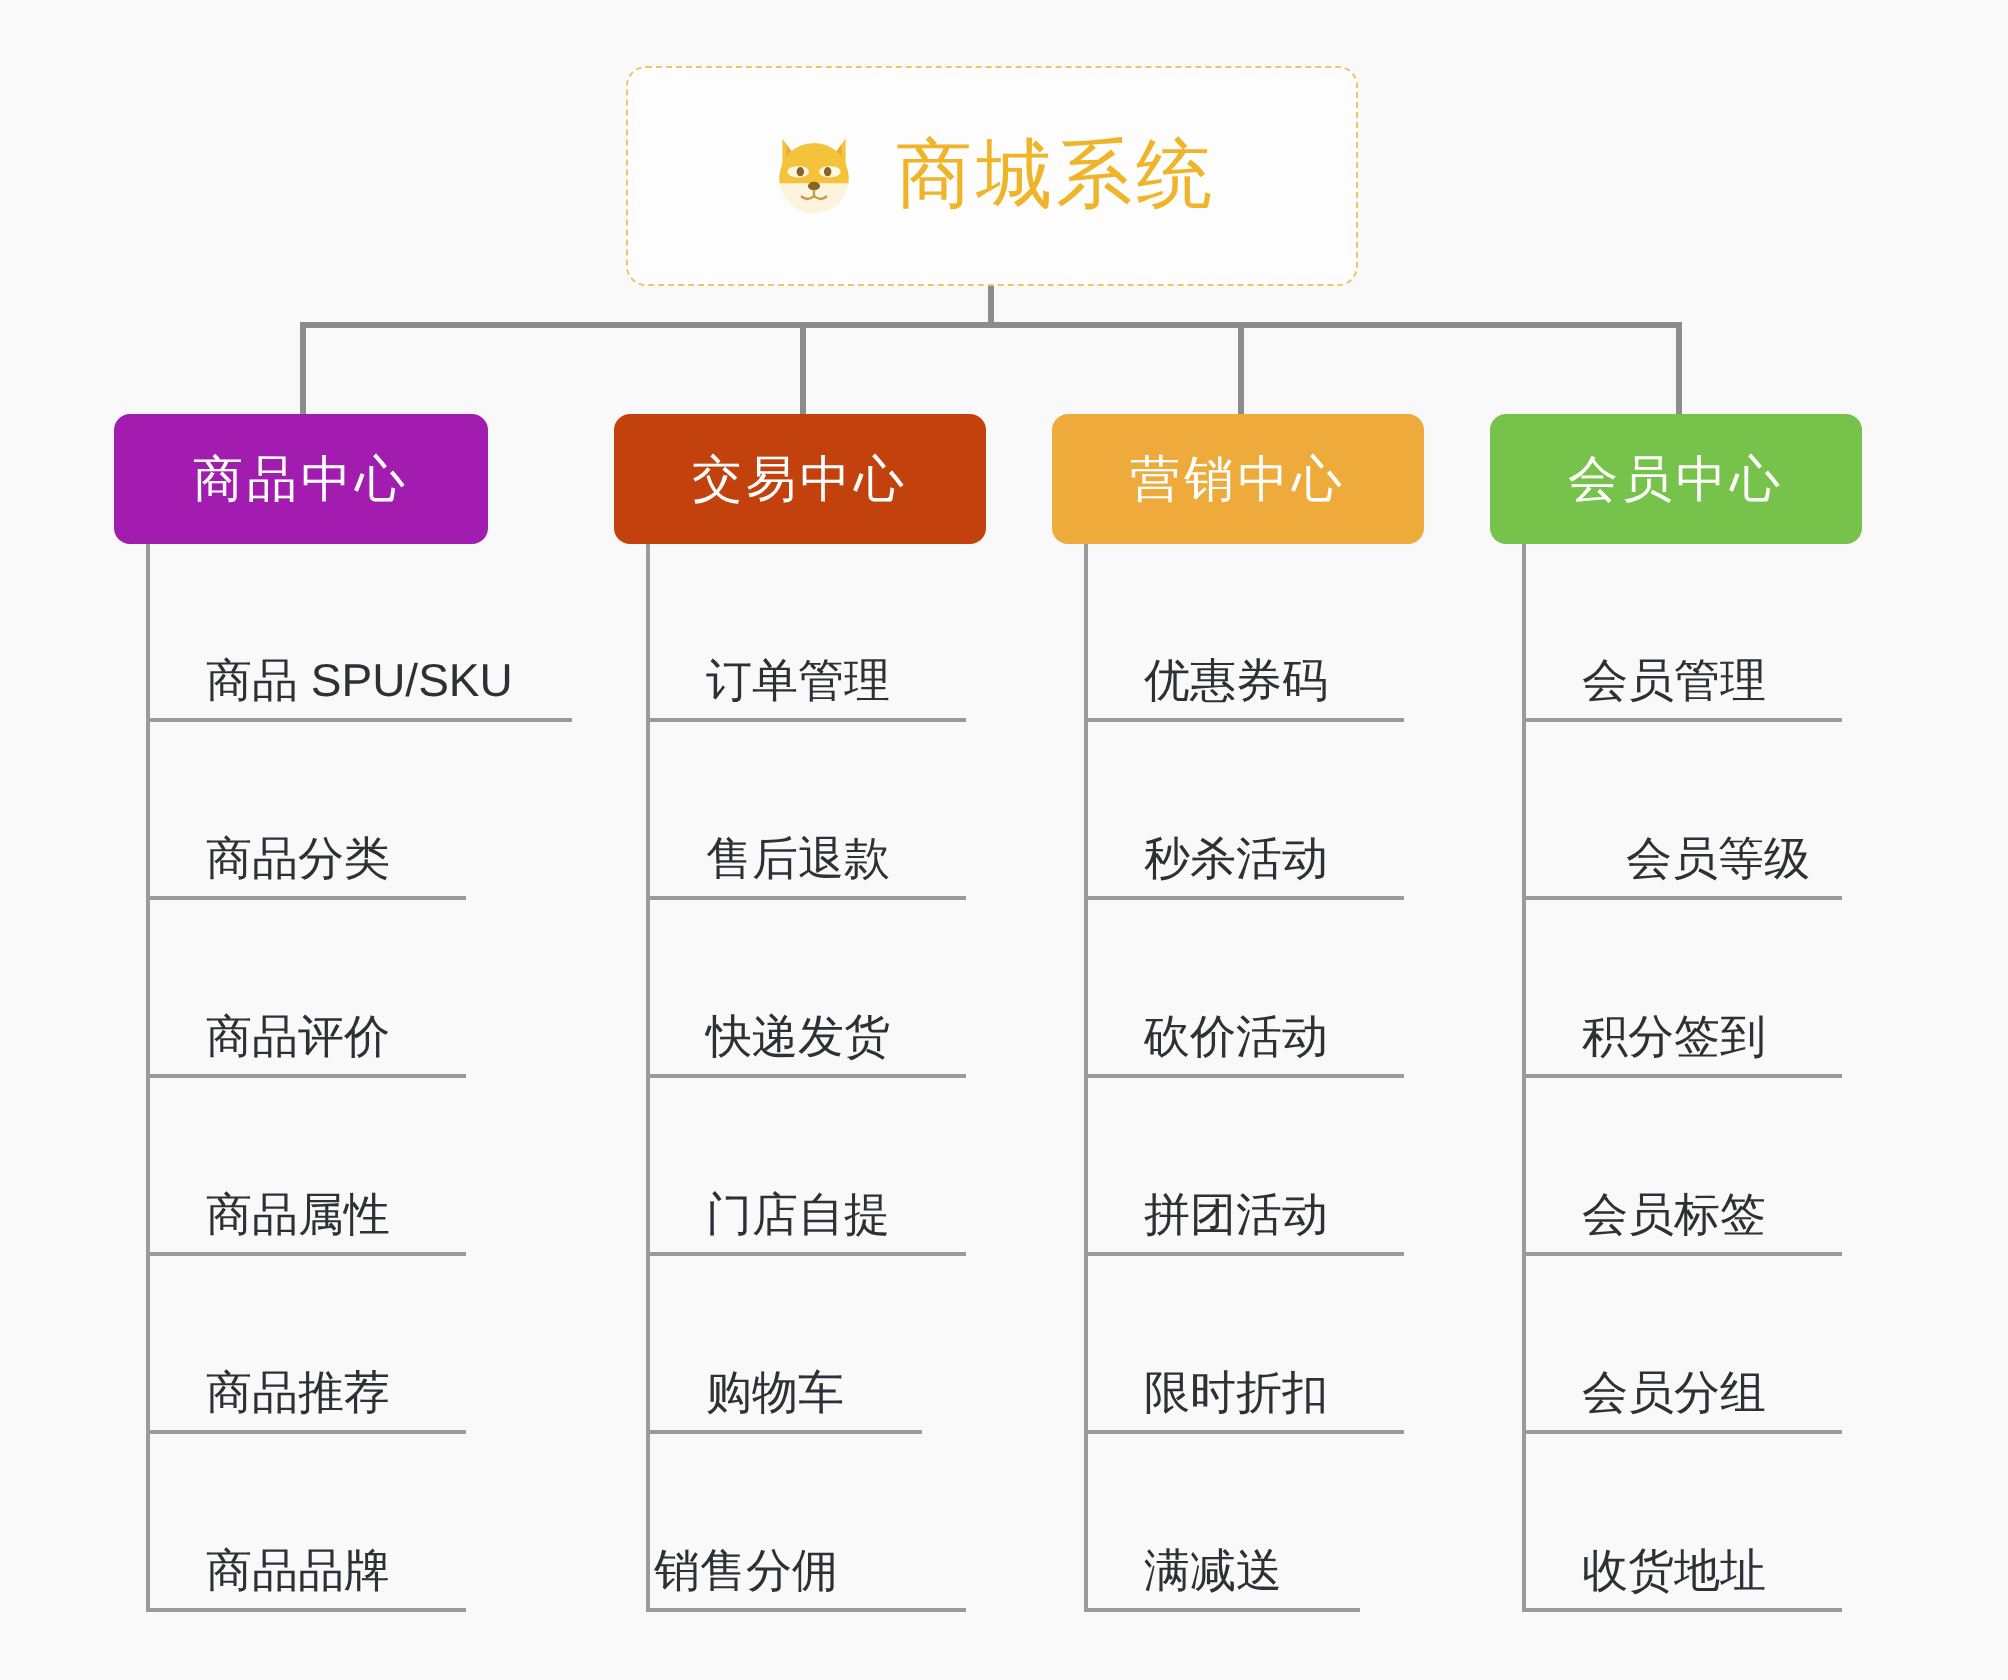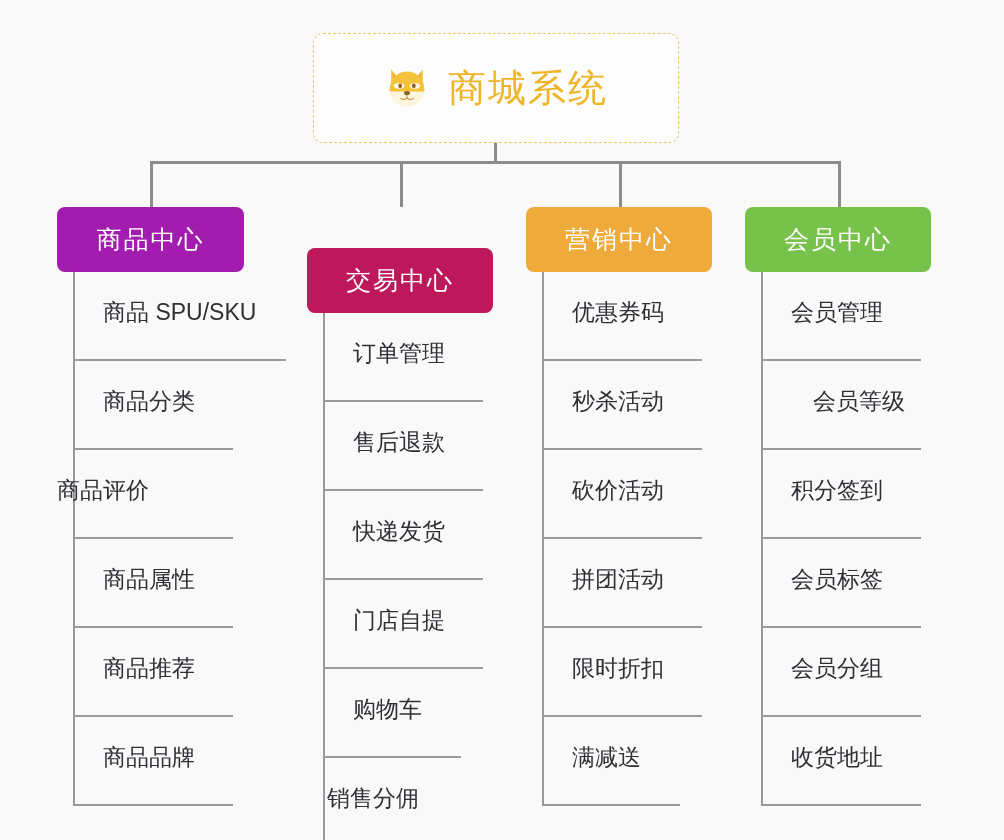--- a/index.html
+++ b/index.html
@@ -103,21 +103,21 @@
     top: 0;
     bottom: 0;
     width: 2px;
     background: #9a9a9a;
   }
   .leaf {
     position: relative;
     height: 89px;
     box-sizing: border-box;
     display: flex;
-    align-items: center;
+    align-items: flex-end;
   }
   .leaf-underline {
     position: absolute;
     left: 0;
     bottom: 0;
     height: 2px;
     background: #9a9a9a;
   }
   .leaf-label {
     position: relative;
@@ -173,38 +173,38 @@
           <div class="leaf">
             <div class="leaf-underline" style="left: 16px; width: 213px;"></div>
             <div class="leaf-label" style="margin-left: 46px;">商品 SPU/SKU</div>
           </div>
           <div class="leaf">
             <div class="leaf-underline" style="left: 16px; width: 160px;"></div>
             <div class="leaf-label" style="margin-left: 46px;">商品分类</div>
           </div>
           <div class="leaf">
             <div class="leaf-underline" style="left: 16px; width: 160px;"></div>
-            <div class="leaf-label" style="">商品评价</div>
+            <div class="leaf-label" style="margin-left: 46px;">商品评价</div>
           </div>
           <div class="leaf">
             <div class="leaf-underline" style="left: 16px; width: 160px;"></div>
             <div class="leaf-label" style="margin-left: 46px;">商品属性</div>
           </div>
           <div class="leaf">
             <div class="leaf-underline" style="left: 16px; width: 160px;"></div>
             <div class="leaf-label" style="margin-left: 46px;">商品推荐</div>
           </div>
           <div class="leaf">
             <div class="leaf-underline" style="left: 16px; width: 160px;"></div>
             <div class="leaf-label" style="margin-left: 46px;">商品品牌</div>
           </div>
         </div>
       </div>
       <div class="column" style="left: 307px; width: 186px;">
-        <div class="cat-box" style="background: #be185d; width: 186px; margin-top: 41px;">
+        <div class="cat-box" style="background: #c2410c; width: 186px;">
           <span>交易中心</span>
         </div>
         <div class="leaf-list">
           <div class="spine" style="left: 16px;"></div>
           <div class="leaf">
             <div class="leaf-underline" style="left: 16px; width: 160px;"></div>
             <div class="leaf-label" style="margin-left: 46px;">订单管理</div>
           </div>
           <div class="leaf">
             <div class="leaf-underline" style="left: 16px; width: 160px;"></div>

